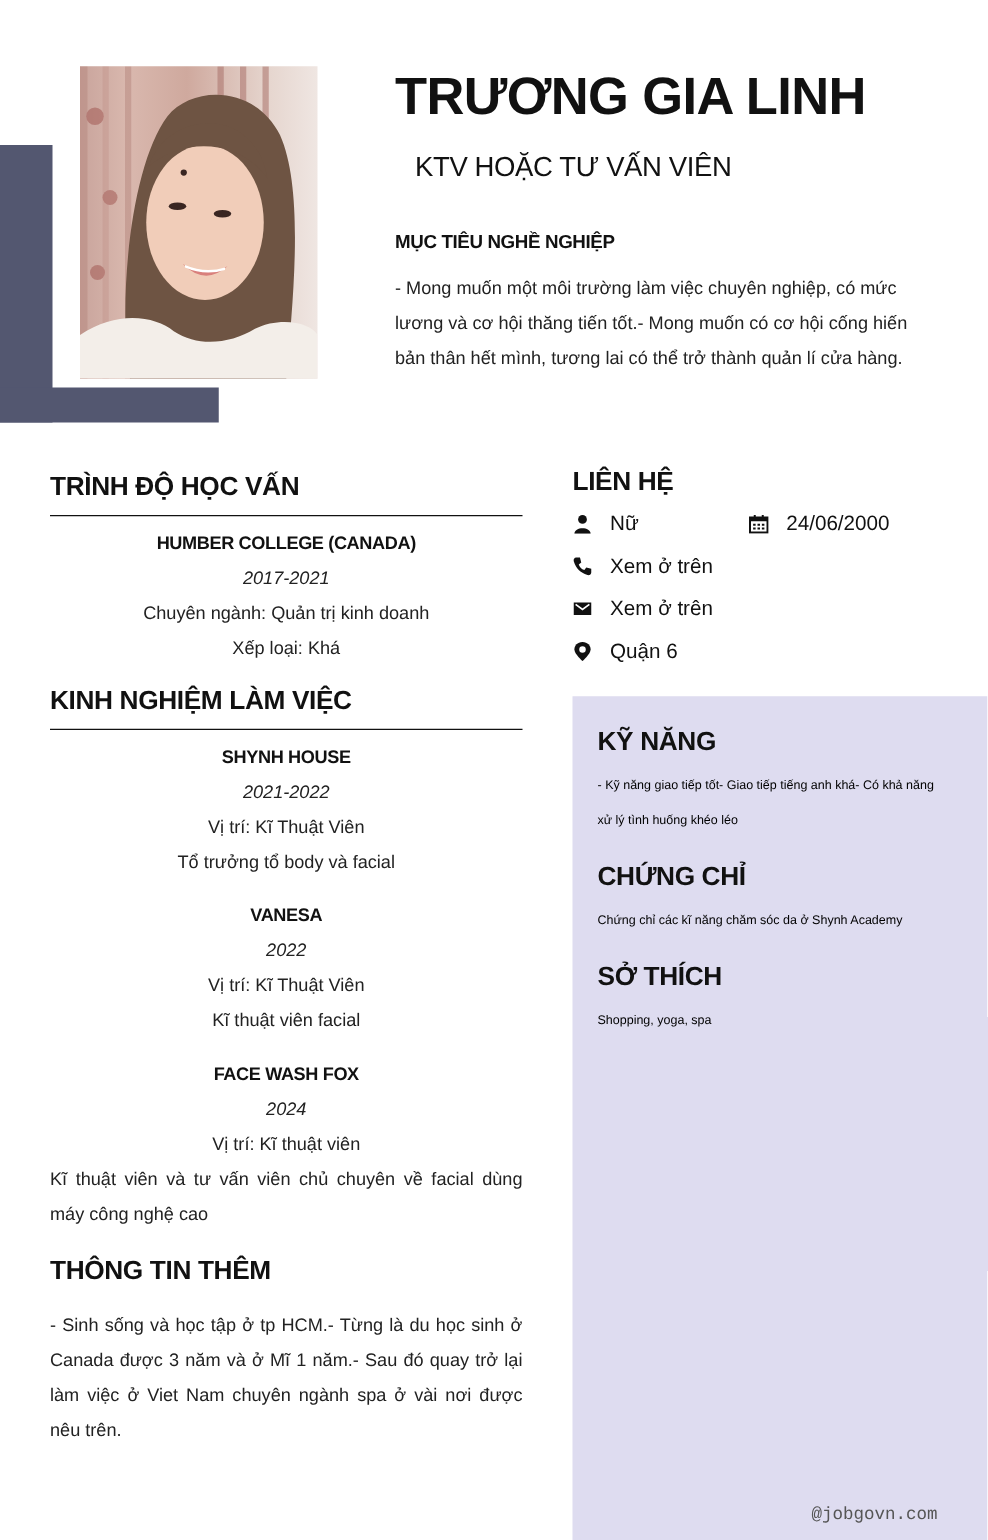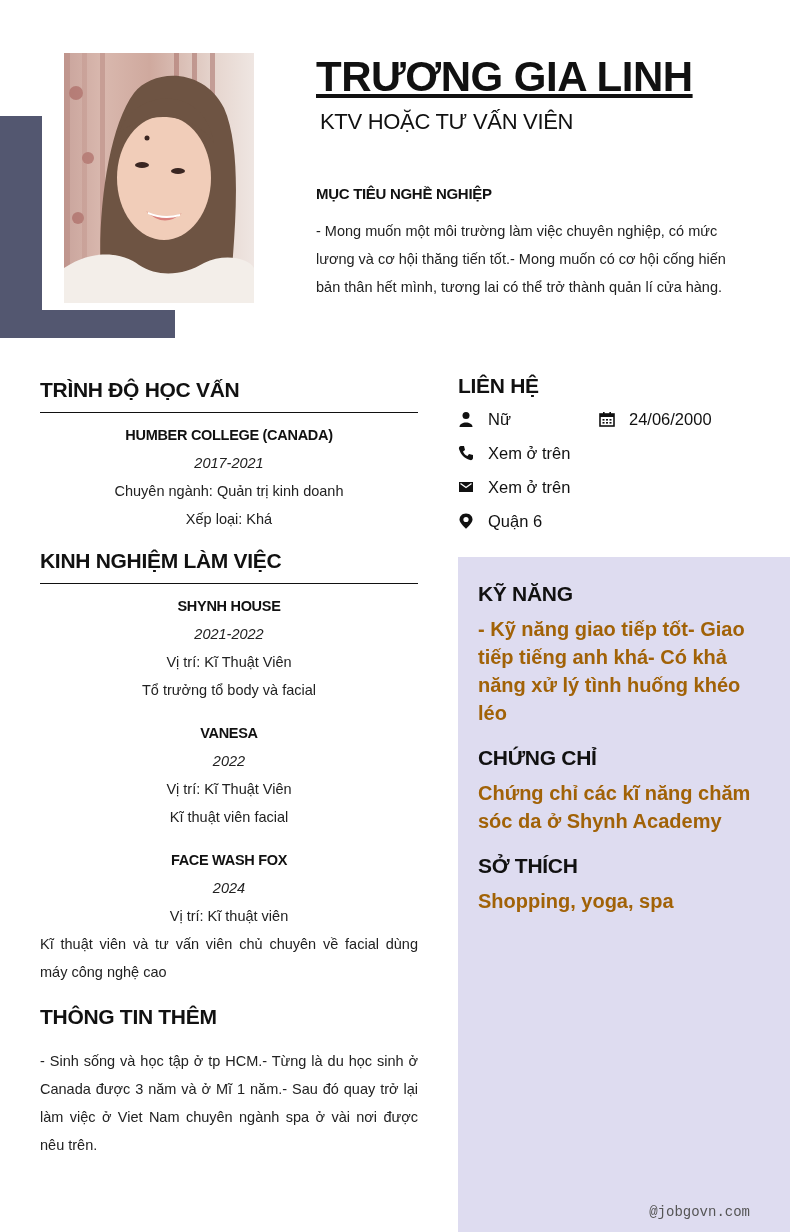--- a/index.html
+++ b/index.html
@@ -9,22 +9,22 @@
     font-family: "Liberation Sans", sans-serif;
   }
   .accent-vert { position: absolute; left: 0; top: 116px; width: 42px; height: 222px; background: #535770; }
   .accent-horiz { position: absolute; left: 0; top: 310px; width: 175px; height: 28px; background: #535770; }
   .photo {
     position: absolute; left: 64px; top: 53px; width: 190px; height: 250px; overflow: hidden;
     background: linear-gradient(90deg, #c9a49c 0%, #d9b8ae 20%, #cfa99e 45%, #e6d6cf 80%, #efe6e2 100%);
   }
   .photo svg { display: block; }
 
-  .name { position: absolute; left: 316px; top: 52px; font-size: 42px; font-weight: bold; letter-spacing: -0.5px; margin: 0; line-height: 50px; text-decoration: underline; }
-  .role { position: absolute; left: 316px; top: 104px; font-size: 22px; font-weight: normal; margin: 4px; line-height: 28px; letter-spacing: -0.3px; }
+  .name { position: absolute; left: 316px; top: 52px; font-size: 42px; font-weight: bold; letter-spacing: -0.5px; margin: 0; line-height: 50px; }
+  .role { position: absolute; left: 316px; top: 104px; font-size: 22px; font-weight: normal; margin: 16px; line-height: 28px; letter-spacing: -0.3px; }
   .obj-title { position: absolute; left: 316px; top: 180px; font-size: 15px; font-weight: bold; margin: 0; line-height: 28px; letter-spacing: -0.3px; }
   .obj-text { position: absolute; left: 316px; top: 217px; width: 430px; font-size: 14.5px; line-height: 28px; margin: 0; color: #222; }
 
   .left-col { position: absolute; left: 40px; top: 374px; width: 378px; }
   .sec-title { font-size: 21px; font-weight: bold; margin: 0; line-height: 32px; letter-spacing: -0.3px; }
   .rule { border: 0; border-top: 1.5px solid #111; margin: 6px 0 8px 0; }
   .line { font-size: 14.5px; line-height: 28px; margin: 0; color: #222; text-align: center; }
   .line.bold { font-weight: bold; color: #111; letter-spacing: -0.3px; }
   .line.ital { font-style: italic; }
   .entry { margin-bottom: 15px; }
@@ -34,21 +34,21 @@
   .contact-title { font-size: 21px; font-weight: bold; margin: 0; line-height: 32px; letter-spacing: -0.3px; }
   .c-row { position: relative; height: 34px; font-size: 16.5px; line-height: 34px; color: #111; text-align: center; }
   .c-icon { position: absolute; left: 0; top: 9px; width: 16px; height: 16px; }
   .c-text { position: absolute; left: 30px; top: 0; }
   .c-icon2 { position: absolute; left: 141px; top: 9px; width: 16px; height: 16px; }
   .c-text2 { position: absolute; left: 171px; top: 0; }
 
   .side-panel { position: absolute; left: 458px; top: 557px; width: 332px; height: 675px; background: #dedcf0; }
   .side-inner { position: absolute; left: 20px; top: 20px; width: 280px; }
   .side-title { font-size: 21px; font-weight: bold; margin: 0; line-height: 34px; letter-spacing: -0.3px; }
-  .side-text { font-size: 20px; line-height: 28px; margin: 4px 0 14px 0; color: #a16207; font-weight: bold; }
+  .side-text { font-size: 10px; line-height: 28px; margin: 4px 0 14px 0; color: #000000; }
   .watermark { position: absolute; right: 40px; bottom: 12px; font-family: "Liberation Mono", monospace; font-size: 14px; color: #555; }
 </style>
 </head>
 <body>
 
 <div class="accent-vert"></div>
 <div class="accent-horiz"></div>
 
 <div class="photo">
   <svg width="190" height="250" viewBox="0 0 190 250">

